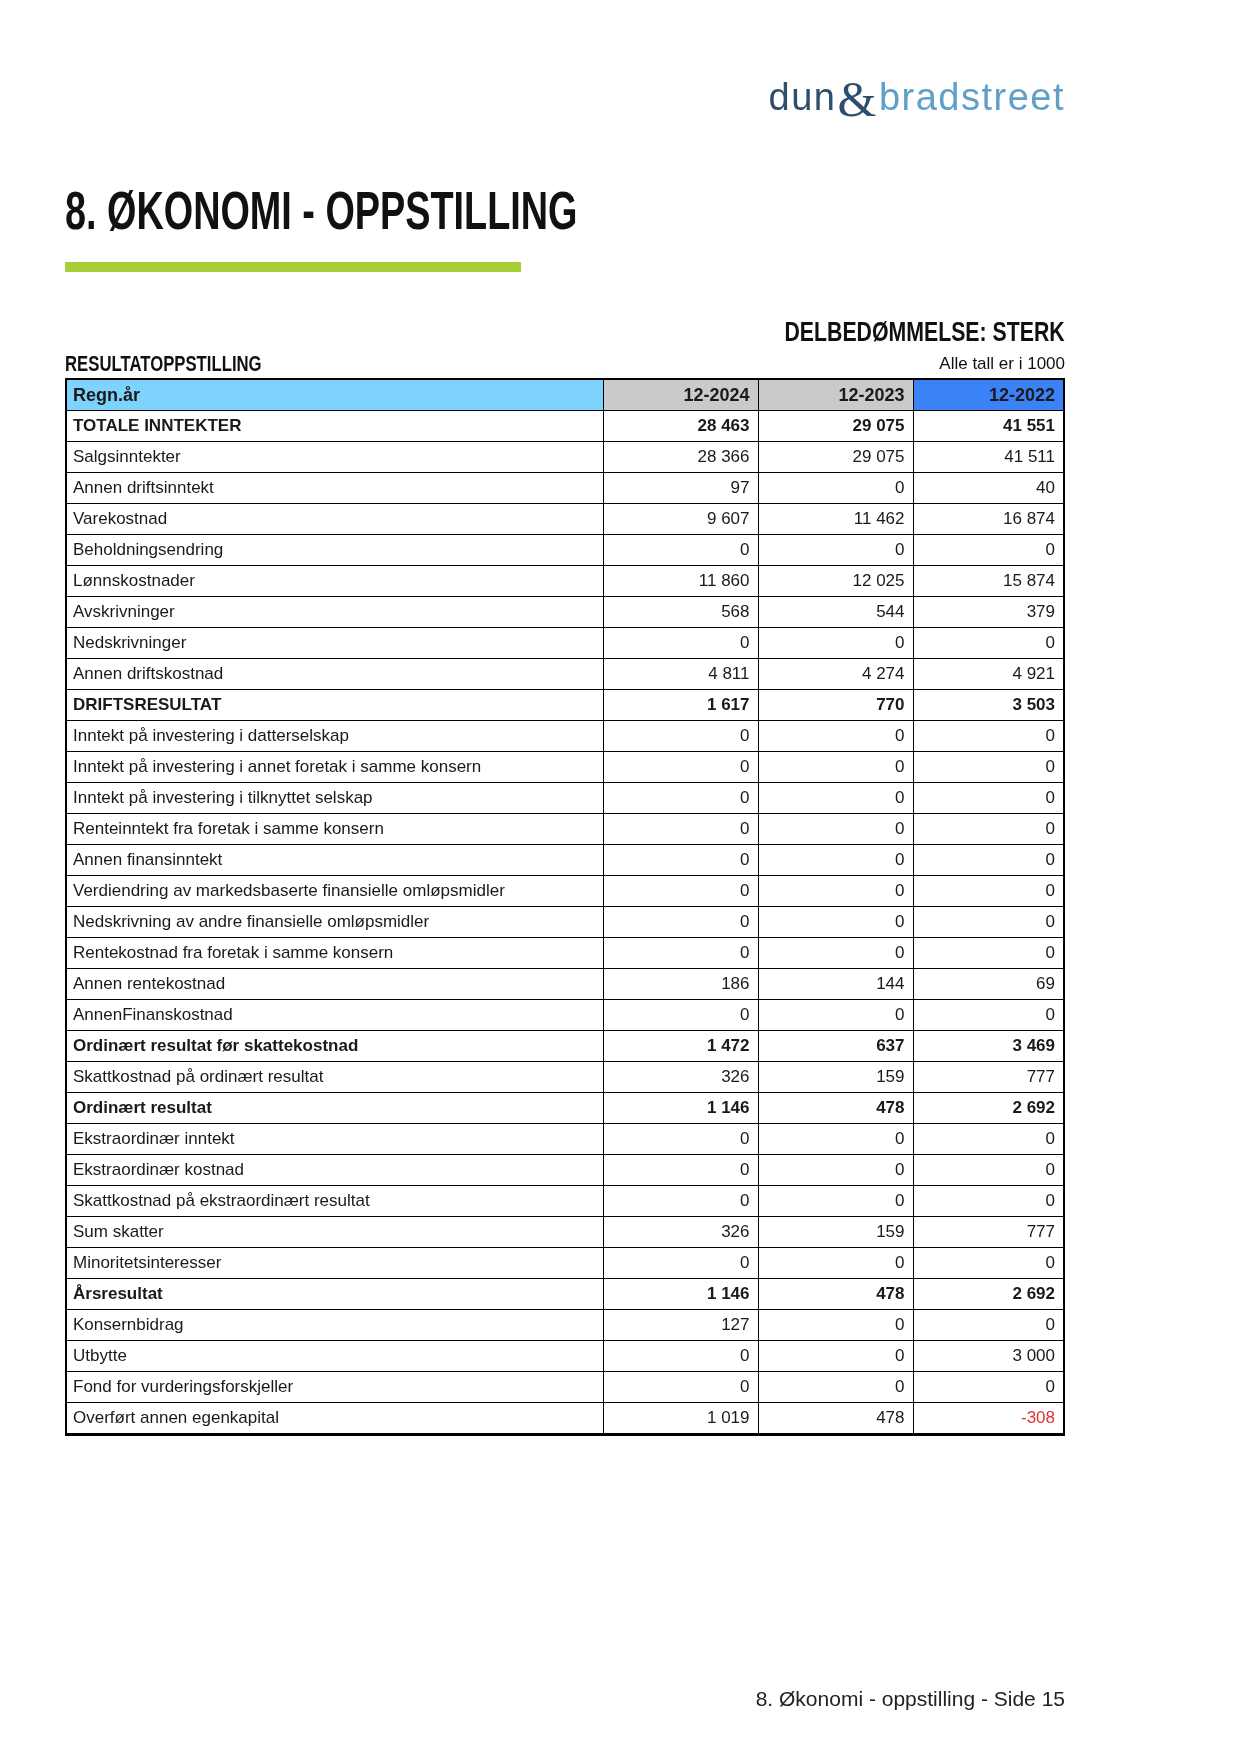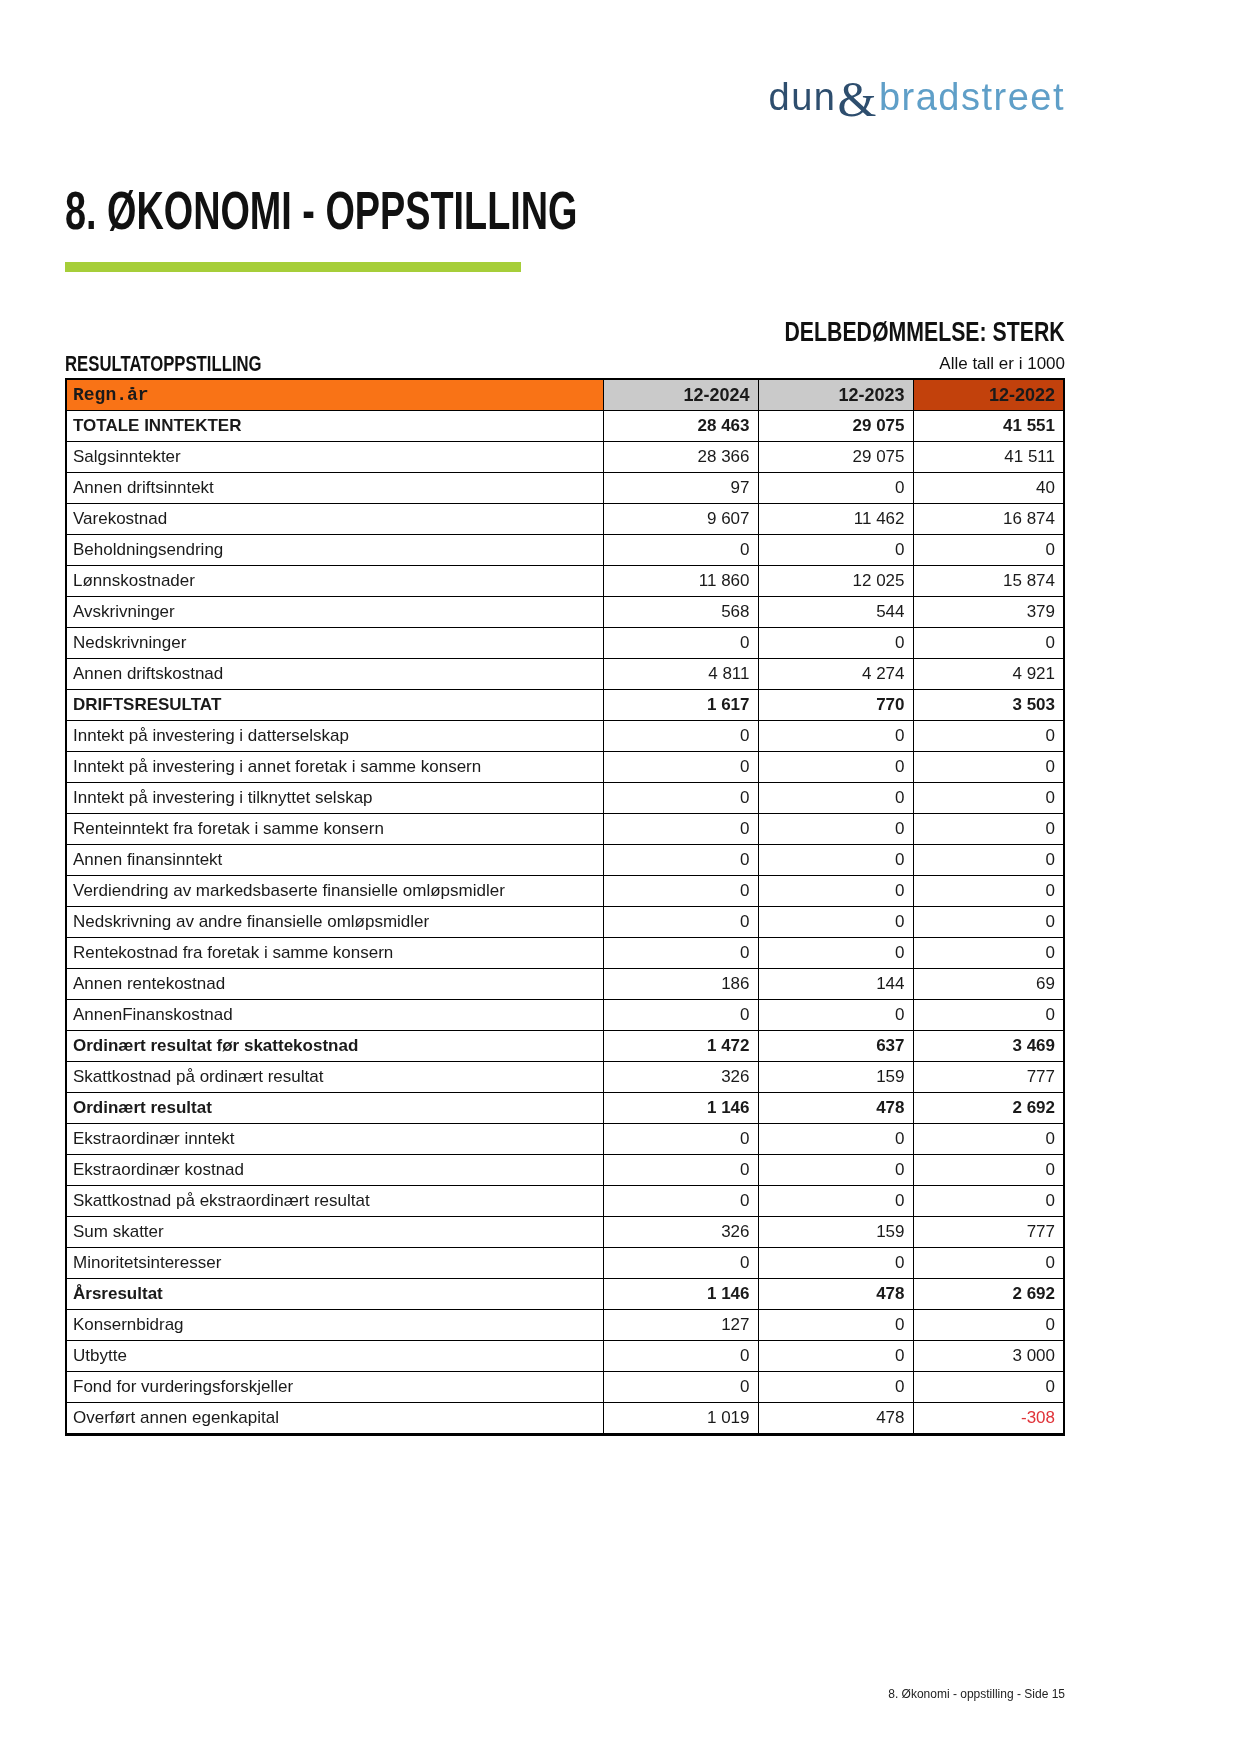--- a/index.html
+++ b/index.html
@@ -119,21 +119,21 @@
   .label-cell, .label-head { text-align: left; }
   .value-cell, .value-head { text-align: right; }
   .bold-row td { font-weight: bold; }
   .negative { color: #e03238; }
 
   
   .footer {
     position: absolute;
     top: 1687px;
     right: 176px;
-    font-size: 12px;
+    font-size: 21px;
     color: #222;
   }
 </style>
 </head>
 <body>
 
 <div class="page">
 
   <div class="logo">
     <span class="logo-dun" style="color: rgb(46, 78, 110);">dun</span><span class="logo-amp" style="color: rgb(46, 78, 110);">&amp;</span><span class="logo-bradstreet" style="color: rgb(95, 159, 200);">bradstreet</span>
@@ -149,24 +149,24 @@
 
   <table class="fin-table">
     <colgroup>
       <col style="width:537px">
       <col style="width:155px">
       <col style="width:155px">
       <col style="width:151px">
     </colgroup>
     <thead>
       <tr>
-        <th class="label-head" style="background: #f97316; font-family: Liberation Mono, monospace;">Regn.år</th>
+        <th class="label-head" style="background: #7dd3fc;">Regn.år</th>
         <th class="value-head" style="background: rgb(202, 202, 202);">12-2024</th>
         <th class="value-head" style="background: rgb(202, 202, 202);">12-2023</th>
-        <th class="value-head" style="background: #c2410c;">12-2022</th>
+        <th class="value-head" style="background: #3b82f6;">12-2022</th>
       </tr>
     </thead>
     <tbody>
         <tr class="bold-row">
           <td class="label-cell">TOTALE INNTEKTER</td>
           <td class="value-cell">28 463</td>
           <td class="value-cell">29 075</td>
           <td class="value-cell">41 551</td>
         </tr>
         <tr>

